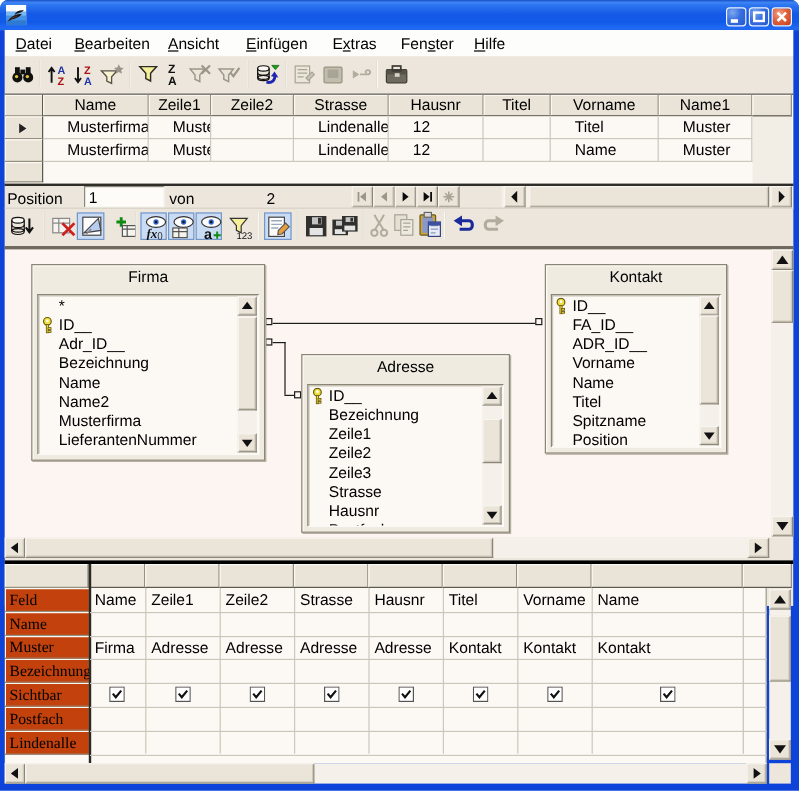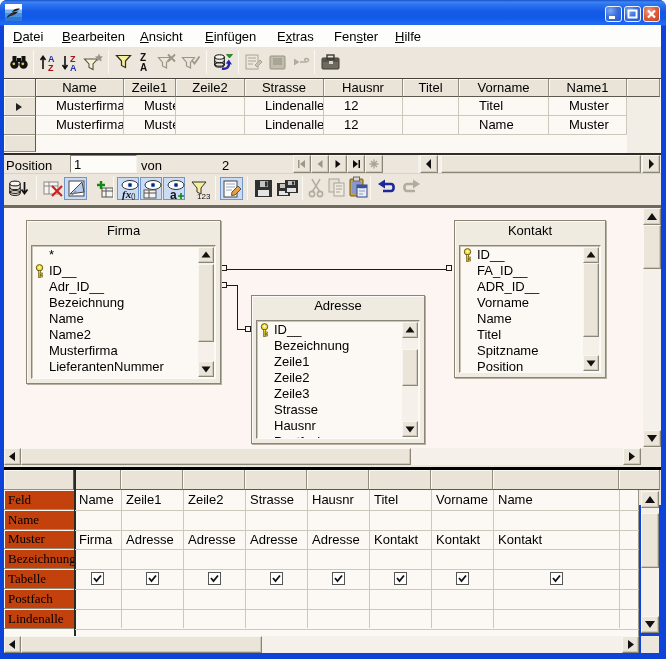--- a/index.html
+++ b/index.html
@@ -445,21 +445,21 @@
     <div class="glabel" style="left:0;top:505px;width:71px;height:19px;line-height:18px">Muster</div>
     <div class="gcell" style="left:72px;top:507px">Firma</div>
     <div class="gcell" style="left:119px;top:507px">Adresse</div>
     <div class="gcell" style="left:181px;top:507px">Adresse</div>
     <div class="gcell" style="left:243px;top:507px">Adresse</div>
     <div class="gcell" style="left:305px;top:507px">Adresse</div>
     <div class="gcell" style="left:367px;top:507px">Kontakt</div>
     <div class="gcell" style="left:429px;top:507px">Kontakt</div>
     <div class="gcell" style="left:491px;top:507px">Kontakt</div>
     <div class="glabel" style="left:0;top:524px;width:71px;height:20px;line-height:19px">Bezeichnung</div>
-    <div class="glabel" style="left:0;top:544px;width:71px;height:20px;line-height:19px">Tabelle</div>
+    <div class="glabel" style="left:0;top:544px;width:71px;height:20px;line-height:19px">Sichtbar</div>
     <svg class="abs" style="left:87px;top:547px" width="13" height="13" viewBox="0 0 13 13">
         <rect x="0.5" y="0.5" width="12" height="12" fill="#fff" stroke="#555"></rect>
         <path d="M3 6 L5.5 9 L10 3.5" stroke="#111" stroke-width="1.8" fill="none"></path>
       </svg>
     <svg class="abs" style="left:142px;top:547px" width="13" height="13" viewBox="0 0 13 13">
         <rect x="0.5" y="0.5" width="12" height="12" fill="#fff" stroke="#555"></rect>
         <path d="M3 6 L5.5 9 L10 3.5" stroke="#111" stroke-width="1.8" fill="none"></path>
       </svg>
     <svg class="abs" style="left:204px;top:547px" width="13" height="13" viewBox="0 0 13 13">
         <rect x="0.5" y="0.5" width="12" height="12" fill="#fff" stroke="#555"></rect>

